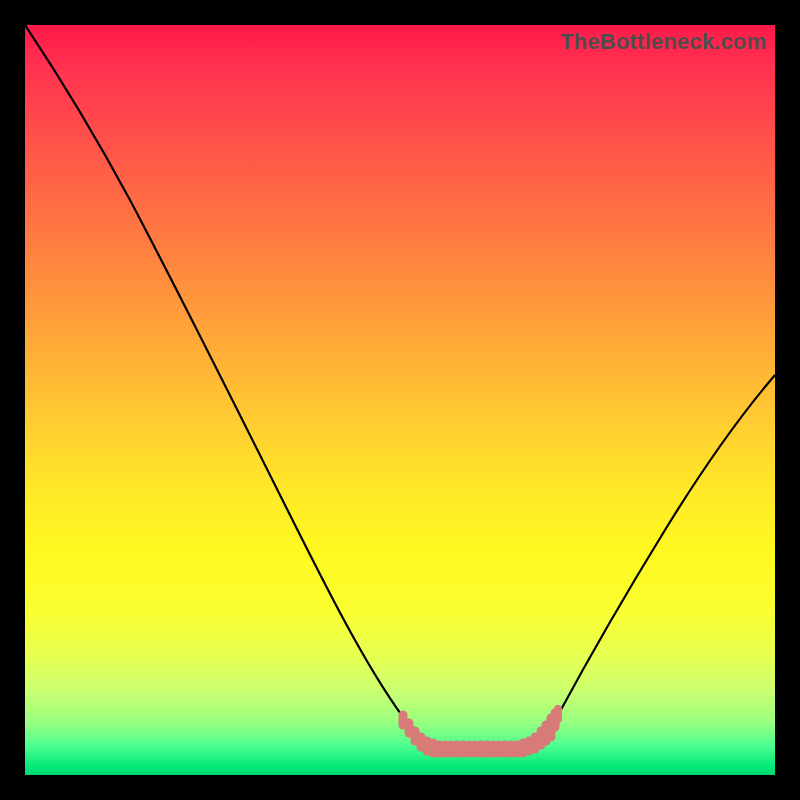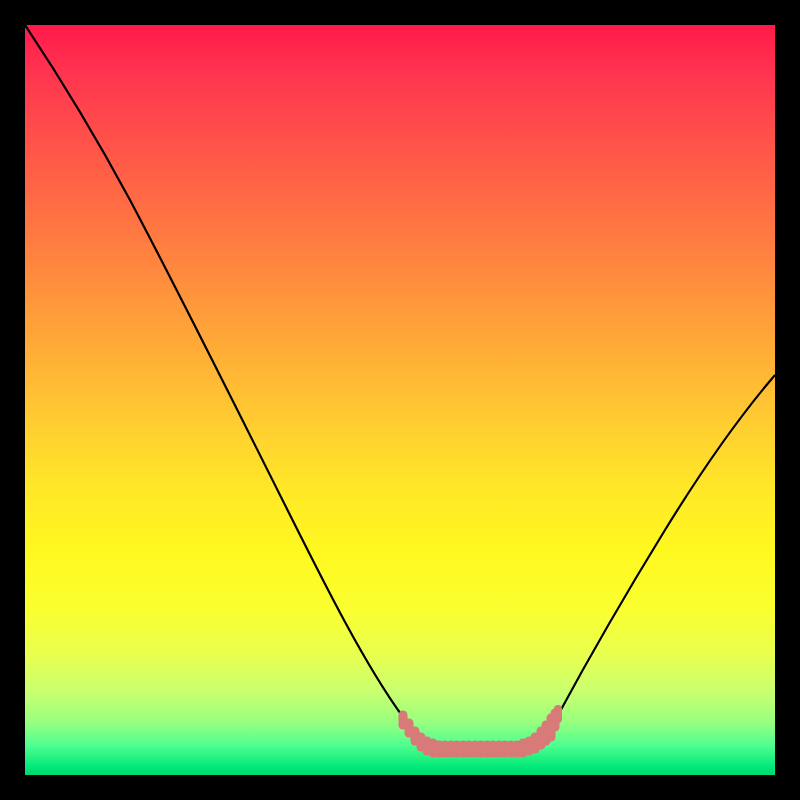--- a/index.html
+++ b/index.html
@@ -49,20 +49,21 @@
     left: 0;
     top: 0;
     width: 750px;
     height: 750px;
   }
 </style>
 </head>
 <body>
 
 <div class="plot-area">
+  <div class="watermark">TheBottleneck.com</div>
   <svg class="curve" viewBox="0 0 750 750" preserveAspectRatio="none">
     <path d="M 0 0
              C 40 60, 70 110, 105 175
              C 150 260, 200 360, 260 480
              C 300 560, 340 640, 378 692
              C 395 714, 410 722, 428 723
              L 494 723
              C 508 723, 518 716, 532 692
              C 560 640, 600 570, 640 505
              C 680 440, 720 385, 750 350" fill="none" stroke="#000" stroke-width="2.2"></path>

